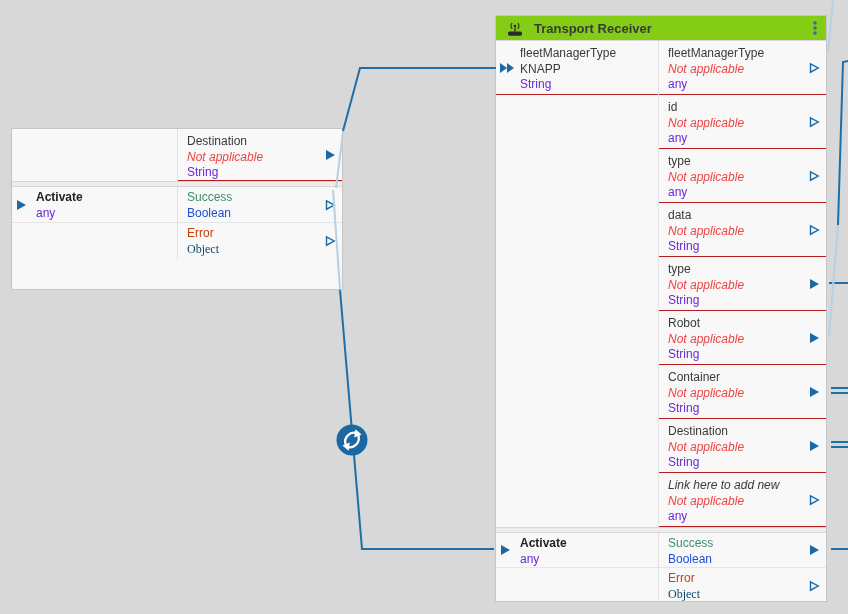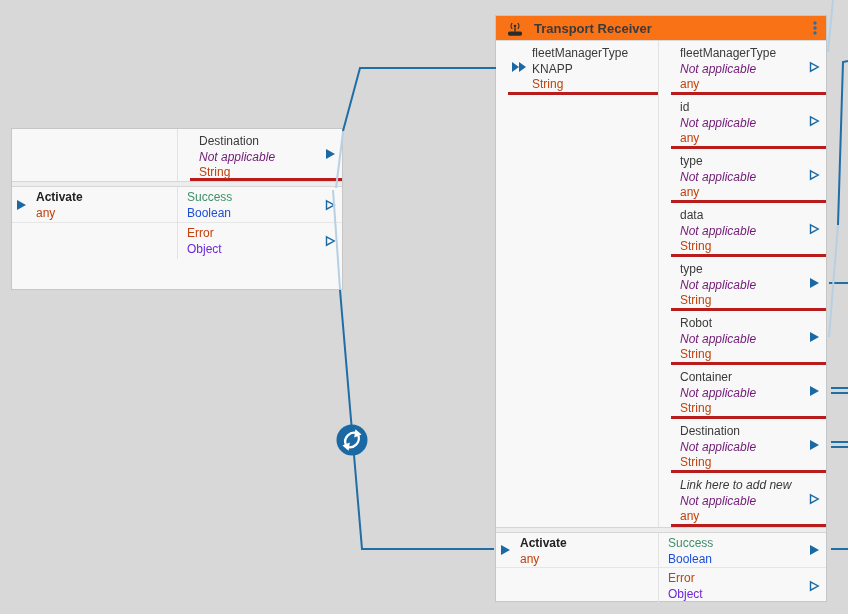--- a/index.html
+++ b/index.html
@@ -5,62 +5,62 @@
   html,body{margin:0;padding:0;}
   body{width:848px;height:614px;overflow:hidden;font-family:"Liberation Sans",sans-serif;}
   #canvas{position:relative;width:848px;height:614px;background:#d8d8d8;}
 
   .node{position:absolute;background:#f8f8f8;border:1px solid #c6c6c6;box-sizing:border-box;
         display:flex;flex-direction:column;z-index:1;}
   #node-rd{left:11px;top:128px;width:332px;height:162px;}
   #node-tr{left:495px;top:15px;width:332px;height:587px;}
 
   .hdr{display:flex;align-items:center;padding:0 9px;border-bottom:1px solid #d9d9d9;
-       background:#f97316;flex:none;box-sizing:border-box;}
+       background:#84cc16;flex:none;box-sizing:border-box;}
   #node-rd .hdr{height:32px;}
   #node-tr .hdr{height:25px;}
   .ttl{font-size:13px;font-weight:700;color:#3a3a3a;margin-left:9px;flex:1;white-space:nowrap;}
   .kebab{flex:none;cursor:pointer;}
 
   .body{display:flex;flex:none;}
   .lcol{flex:none;border-right:1px solid #e2e2e2;display:flex;flex-direction:column;box-sizing:border-box;}
   #node-rd .lcol{width:166px;}
   #node-tr .lcol{width:163px;}
   .rcol{flex:1;display:flex;flex-direction:column;}
   .lfill{flex:1;}
 
-  .prow,.incell{position:relative;box-sizing:border-box;border-bottom:3px solid #b91c1c;
-        padding:5px 16px 0 9px;margin-left:12px;}
+  .prow,.incell{position:relative;box-sizing:border-box;border-bottom:1px solid #b91c1c;
+        padding:5px 16px 0 9px;}
   #node-rd .prow{height:52px;}
   #node-tr .prow,#node-tr .incell{height:54px;}
   .incell{padding-left:24px;}
 
   .sep{flex:none;height:6px;background:#ededed;border-top:1px solid #d6d6d6;
        border-bottom:1px solid #d6d6d6;box-sizing:border-box;}
 
   .crow{display:flex;flex:none;}
   #node-rd .crow{height:36px;}
   #node-tr .crow{height:35px;}
   .ccell{position:relative;box-sizing:border-box;padding:3px 8px 0 9px;}
   .ccell.l{flex:none;border-right:1px solid #e2e2e2;padding-left:24px;}
   #node-rd .ccell.l{width:166px;}
   #node-tr .ccell.l{width:163px;}
   .ccell.r{flex:1;}
   .crow.first .ccell{border-bottom:1px solid #e6e6e6;}
 
   .r-name{font-size:12px;color:#3a3a3a;line-height:15.5px;white-space:nowrap;}
   .r-name.bold{font-weight:700;color:#222;}
   .r-name.it{font-style:italic;}
-  .r-value{font-size:12px;font-style:italic;color:#701a75;line-height:15.5px;white-space:nowrap;}
+  .r-value{font-size:12px;font-style:italic;color:#ef4444;line-height:15.5px;white-space:nowrap;}
   .r-value.set{font-style:normal;color:#3a3a3a;}
-  .r-type{font-size:12px;color:#c2410c;line-height:15.5px;white-space:nowrap;}
+  .r-type{font-size:12px;color:#6d28d9;line-height:15.5px;white-space:nowrap;}
   .c-success .r-name{color:#3f8f6b;}
   .c-success .r-type{color:#1d4ed8;}
   .c-error .r-name{color:#c2410c;}
-  .c-error .r-type{color:#6d28d9;}
+  .c-error .r-type{color:#0c4a6e;font-family:Liberation Serif, serif;}
 
   .mk{position:absolute;top:50%;transform:translateY(-50%);line-height:0;cursor:pointer;}
   .mk.in{left:4px;}
   .mk.in.dbl{left:3px;}
   .mk.out{right:6px;}
 
   #edges{position:absolute;left:0;top:0;z-index:5;pointer-events:none;}
   .e-dark{stroke:#1f6ea6;stroke-width:2;fill:none;}
   .e-light{stroke:#b7d0e4;stroke-width:2;fill:none;}
 </style>

